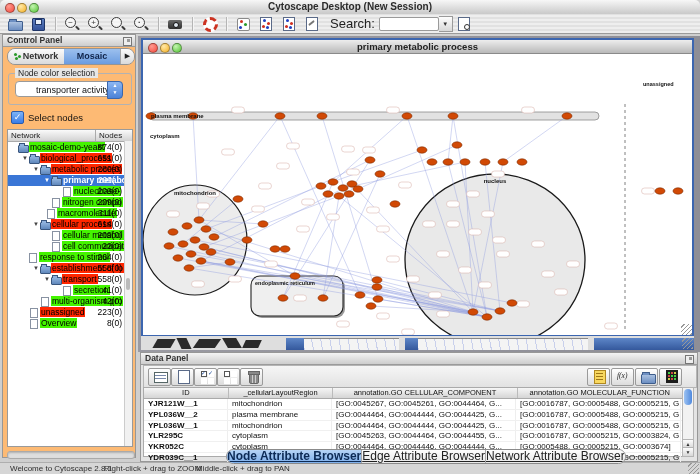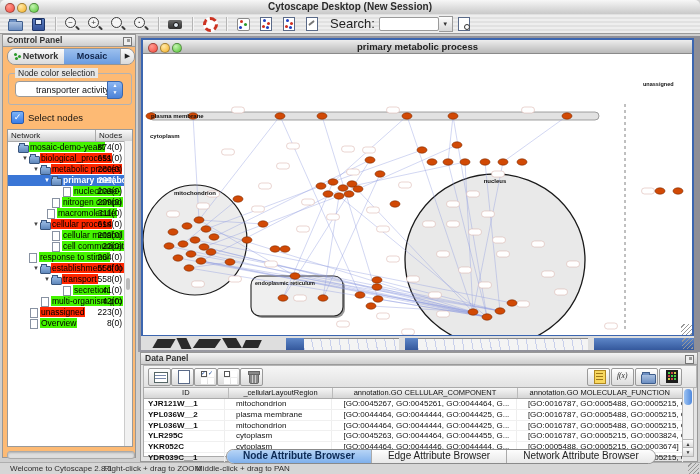--- a/index.html
+++ b/index.html
@@ -128,30 +128,30 @@
   .ic-delete-attribute::after{content:"";position:absolute;left:3px;top:2px;width:10px;height:2px;background:#8a8a8a;border:0.5px solid #666;}
   .ic-attribute-list::before{content:"";position:absolute;left:2px;top:1px;width:10px;height:12px;background:#f8d860;border:1px solid #b08820;}
   .ic-attribute-list::after{content:"";position:absolute;left:4px;top:4px;width:7px;height:1px;background:#a07818;box-shadow:0 3px 0 #a07818,0 6px 0 #a07818;}
   .ic-formula-builder::before{content:"f(x)";position:absolute;left:1px;top:2px;font-size:7.5px;font-style:italic;font-family:"Liberation Serif",serif;color:#222;}
   .ic-matrix-view::before{content:"";position:absolute;left:2px;top:1px;width:12px;height:13px;background:#1c1c1c;}
   .ic-matrix-view::after{content:"";position:absolute;left:4px;top:3px;width:2px;height:2px;background:#44cc44;
     box-shadow:3px 0 0 #cc4444,6px 0 0 #cccc44,0 3px 0 #cc4444,3px 3px 0 #44cc44,6px 3px 0 #44cc44,0 6px 0 #cccc44,3px 6px 0 #cc4444,6px 6px 0 #44cc44;}
   #dptable{position:absolute;left:2px;top:34px;width:541px;height:70px;background:#fff;border:1px solid #aaa;box-sizing:border-box;}
   #dphead{display:flex;height:10px;background:linear-gradient(#f6f6f6,#d5d5d5);border-bottom:1px solid #aaa;}
   #dphead div{font-size:7.5px;color:#111;text-align:center;line-height:10px;border-right:1px solid #bbb;overflow:hidden;white-space:nowrap;}
-  #dprows .dprow{display:flex;height:9.8px;border-bottom:0.5px solid #f0f0f0;gap:7px;}
+  #dprows .dprow{display:flex;height:9.8px;border-bottom:0.5px solid #f0f0f0;}
   #dprows .dprow div{font-size:8px;color:#111;line-height:9.8px;padding-left:4px;border-right:1px solid #eee;overflow:hidden;white-space:nowrap;box-sizing:border-box;}
   #dprows .dprow div:first-child{font-weight:bold;}
   .cw0{width:84px;}.cw1{width:104px;}.cw2{width:184px;}.cw3{width:165px;}
   #dpscroll{position:absolute;right:3px;top:34px;width:12px;height:70px;background:#f2f2f2;border:1px solid #b5b5b5;box-sizing:border-box;}
   #dpscroll .thumb{position:absolute;left:1px;top:1px;width:8px;height:16px;border-radius:4px;background:linear-gradient(90deg,#9cc2f2,#4f89dd);}
   #dpscroll .arr{position:absolute;left:0;width:10px;height:8px;font-size:5px;text-align:center;line-height:8px;color:#333;background:linear-gradient(#fdfdfd,#d8d8d8);border-top:1px solid #b5b5b5;}
   #dpscroll .up{bottom:8px;}#dpscroll .dn{bottom:0;}
   #dptabs{position:absolute;left:85px;top:96px;height:13px;display:flex;border:1px solid #8a8a8a;border-radius:8px;overflow:hidden;background:#fff;z-index:5;}
-  .dptab{font-size:10px;color:#222;line-height:12px;padding:0 16px;background:linear-gradient(#fdfdfd,#e8e8e8);border-right:1px solid #aaa;white-space:nowrap;}
+  .dptab{font-size:12px;color:#222;line-height:12px;padding:0 0;background:linear-gradient(#fdfdfd,#e8e8e8);border-right:1px solid #aaa;white-space:nowrap;text-decoration:underline;}
   .dptab:last-child{border-right:none;}
   .dptab.active{background:linear-gradient(#b6d4f6,#7fb0ec);font-weight:bold;color:#0c2a55;}
 
   
   #statusbar{position:absolute;left:0;top:462px;width:700px;height:12px;background:#d6d6d6;border-top:1px solid #aeaeae;}
   #statusbar span{font-size:8px;color:#2e2e2e;line-height:12px;position:absolute;white-space:nowrap;}
   #st0{left:10px;} #st1{left:104px;} #st2{left:196px;}
   #stgrip{right:1px;bottom:1px;}
 </style>
 </head>

